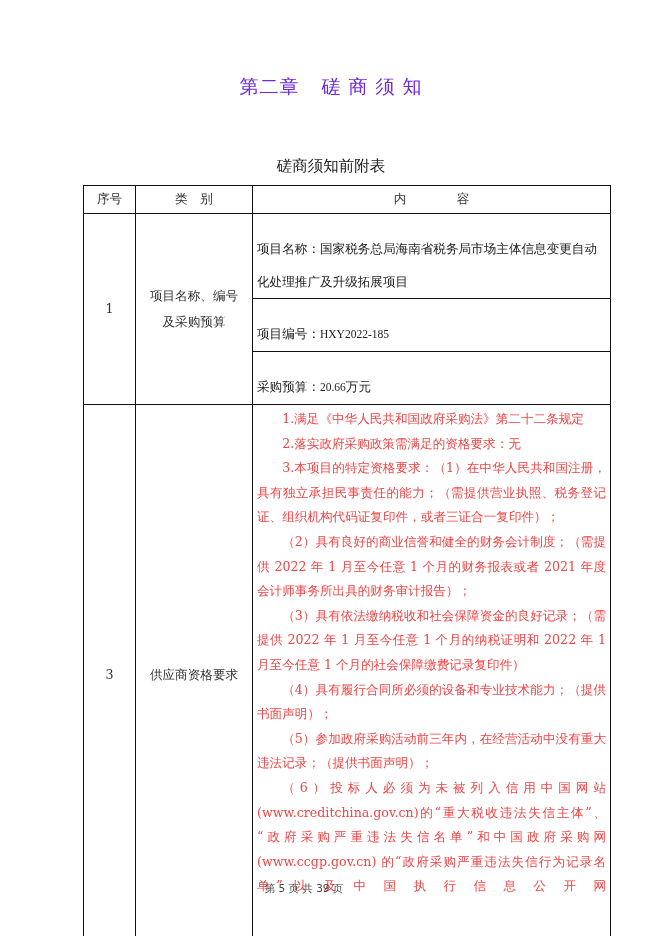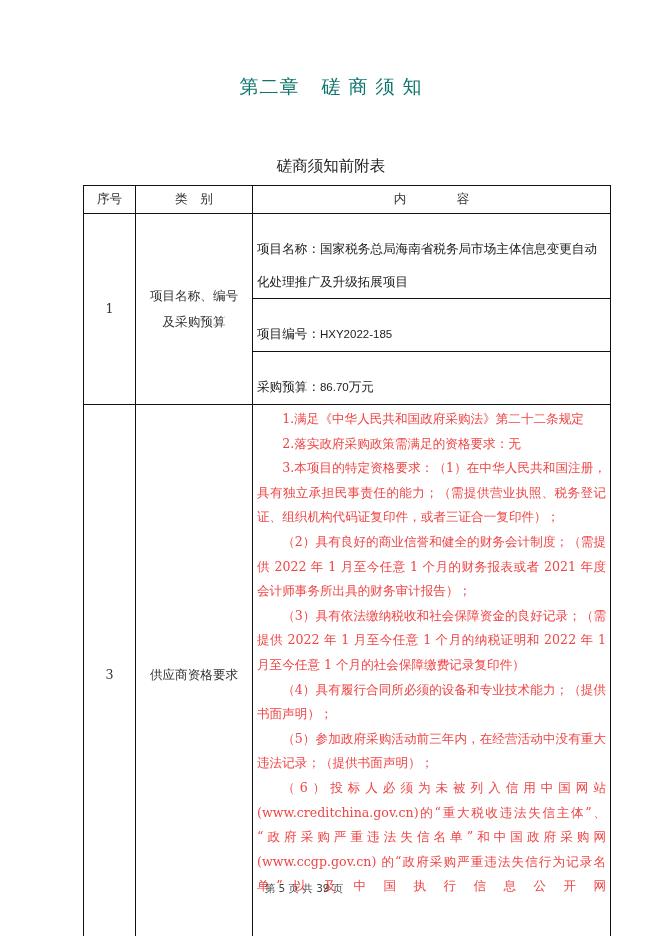--- a/index.html
+++ b/index.html
@@ -1,33 +1,33 @@
 <!DOCTYPE html>
 <html><head>
 <meta charset="utf-8">
 <style>
   html, body { margin: 0; padding: 0; background: #ffffff; }
   body { width: 662px; height: 936px; position: relative; overflow: hidden;
          font-family: "DejaVu Serif", "Liberation Serif", serif; color: #222; }
   .chapter-title { position: absolute; top: 74px; left: 0; width: 662px; text-align: center;
-                   font-size: 19px; letter-spacing: 1px; color: #0f766e; }
+                   font-size: 19px; letter-spacing: 1px; color: #6d28d9; }
   .chapter-title .gap { display: inline-block; width: 22px; }
   .table-title { position: absolute; top: 156px; left: 0; width: 662px; text-align: center;
                  font-size: 15.5px; color: #1e1e1e; }
   table.notice { position: absolute; top: 185px; left: 83px; width: 527px;
                  border-collapse: collapse; table-layout: fixed; font-size: 12.6px; }
   table.notice td, table.notice th { border: 1.3px solid #111; padding: 0; vertical-align: middle; font-weight: normal; }
   col.c1 { width: 52px; } col.c2 { width: 117px; } col.c3 { width: 358px; }
   th { height: 27px; text-align: center; color: #333; }
   .cell-center { text-align: center; line-height: 26px; color: #333; }
   .content-cell { padding: 2px 4px !important; line-height: 24.6px; text-align: justify; color: #ef4444; }
   .sub { display: block; padding: 0 4px; line-height: 33px; margin-top: 18px; }
   .para { display: block; }
   .indent { text-indent: 2em; }
-  .mono { font-family: Liberation Sans, sans-serif; font-size: 11.5px; }
+  .mono { font-family: Liberation Serif, serif; font-size: 11.5px; }
   .spread { text-align-last: justify; }
   .footer { position: absolute; top: 882px; left: 0; width: 608px; text-align: center;
             font-size: 10.5px; color: #444; font-family: "DejaVu Sans", sans-serif; }
 </style>
 </head>
 <body>
 
 <div class="chapter-title">
   <span>第二章</span><span class="gap"></span><span>磋 商 须 知</span>
 </div>
@@ -57,21 +57,21 @@
       <span class="sub">项目名称：国家税务总局海南省税务局市场主体信息变更自动化处理推广及升级拓展项目</span>
     </td>
   </tr>
   <tr>
     <td style="height:26px;">
       <span class="sub"><span>项目编号：</span><span class="mono">HXY2022-185</span></span>
     </td>
   </tr>
   <tr>
     <td style="height:26px;">
-      <span class="sub"><span>采购预算：</span><span class="mono">86.70</span><span>万元</span></span>
+      <span class="sub"><span>采购预算：</span><span class="mono">20.66</span><span>万元</span></span>
     </td>
   </tr>
 
   <tr>
     <td class="cell-center" style="height:540px;">3</td>
     <td class="cell-center">供应商资格要求</td>
     <td class="content-cell" style="vertical-align: top;">
       <span class="para indent">1.满足《中华人民共和国政府采购法》第二十二条规定</span>
       <span class="para indent">2.落实政府采购政策需满足的资格要求：无</span>
       <span class="para indent">3.本项目的特定资格要求：（1）在中华人民共和国注册，具有独立承担民事责任的能力；（需提供营业执照、税务登记证、组织机构代码证复印件，或者三证合一复印件）；</span>

